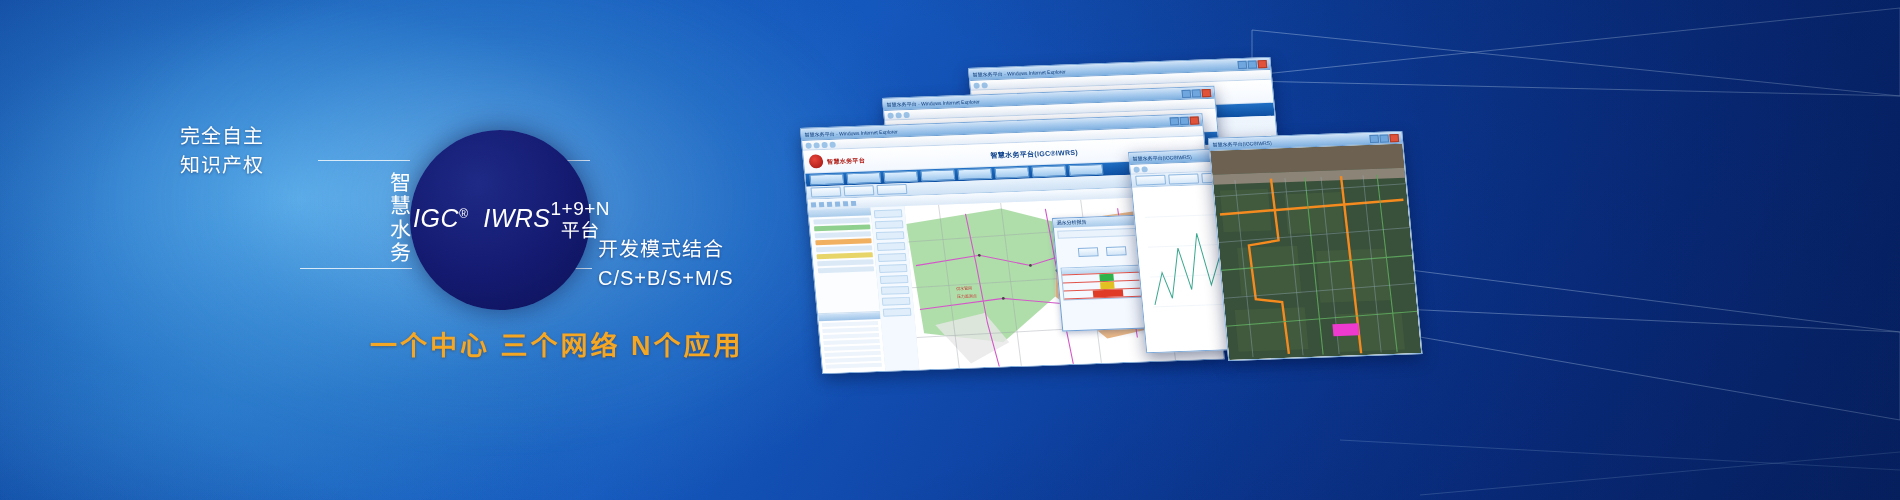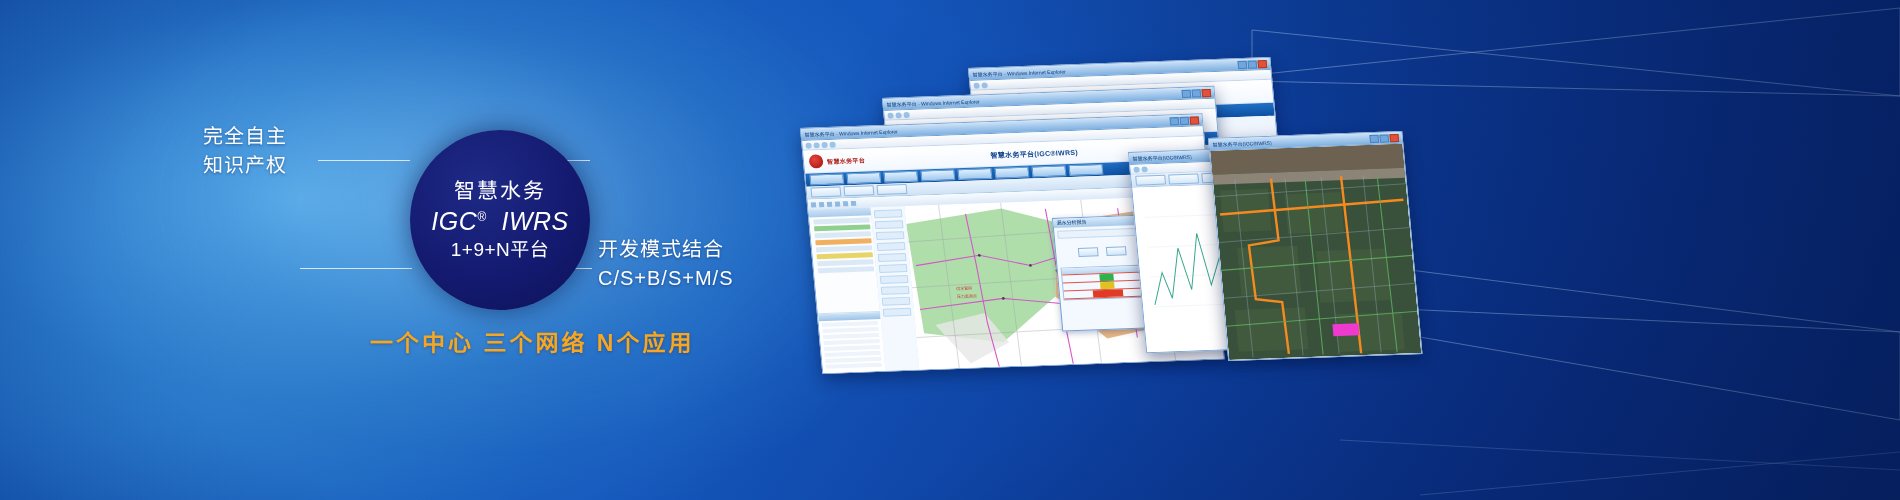--- a/index.html
+++ b/index.html
@@ -25,45 +25,45 @@
     background:radial-gradient(ellipse 1300px 700px at 620px 250px, rgba(0,0,0,0) 40%, rgba(3,22,72,.45) 100%);}
 
   
   .wire{position:absolute;inset:0;pointer-events:none;}
 
   
   .hub{
     position:absolute;left:410px;top:130px;width:180px;height:180px;border-radius:50%;
     background:radial-gradient(circle at 38% 30%, #1e2a86 0%, #141a70 55%, #0d1258 100%);
     box-shadow:0 0 26px rgba(5,12,60,.55);
-    display:flex;flex-direction:column;align-items:center;justify-content:center;
+    display:flex;align-items:center;justify-content:center;
     color:#fff;text-align:center;z-index:6;
   }
   .hub-cn{font-size:21px;letter-spacing:2px;line-height:1.1;margin-bottom:5px;font-weight:400;}
   .hub-en{font-size:25px;letter-spacing:.5px;line-height:1.15;margin-bottom:3px;white-space:nowrap;font-style:italic;}
   .hub-en sup{font-size:12px;vertical-align:super;}
   .hub-sub{font-size:19px;letter-spacing:.5px;line-height:1.15;}
 
   
   .feat{position:absolute;color:#fff;font-size:20px;line-height:1.45;letter-spacing:1px;z-index:5;
         text-shadow:0 1px 3px rgba(4,22,70,.45);white-space:nowrap;}
-  .feat.r{text-align:center;}
+  .feat.r{text-align:left;}
   .feat.l{text-align:left;}
   .f-tl{left:180px;top:122px;width:130px;}
   .f-bl{left:160px;top:235px;width:150px;}
   .f-tr{left:598px;top:122px;}
   .f-br{left:598px;top:235px;}
 
   .rule{position:absolute;height:1px;background:rgba(255,255,255,.78);z-index:4;}
   .rule.tl{left:318px;top:160px;width:92px;}
   .rule.bl{left:300px;top:268px;width:112px;}
   .rule.tr{left:528px;top:160px;width:62px;}
   .rule.br{left:540px;top:268px;width:52px;}
 
-  .tagline{position:absolute;left:370px;top:324px;color:#f5a623;font-size:23px;
+  .tagline{position:absolute;left:370px;top:324px;color:#f5a623;font-size:27px;
            letter-spacing:3px;font-weight:700;z-index:6;text-shadow:0 1px 3px rgba(60,25,0,.35);white-space:nowrap;}
 
   
   .screens{position:absolute;left:790px;top:40px;width:1110px;height:340px;z-index:3;}
   .win{position:absolute;background:#f2f6fc;border:1px solid #7ba8d8;
        box-shadow:0 6px 16px rgba(2,16,60,.45);overflow:hidden;}
   .tbar{height:11px;background:linear-gradient(180deg,#cfe3f7 0%,#a8cbee 45%,#7fb0e0 100%);
         display:flex;align-items:center;gap:3px;padding:0 3px;border-bottom:1px solid #6e9fd2;}
   .tbar .tt{font-size:5px;color:#0c3a78;white-space:nowrap;overflow:hidden;}
   .tbar .btns{margin-left:auto;display:flex;gap:1px;}

